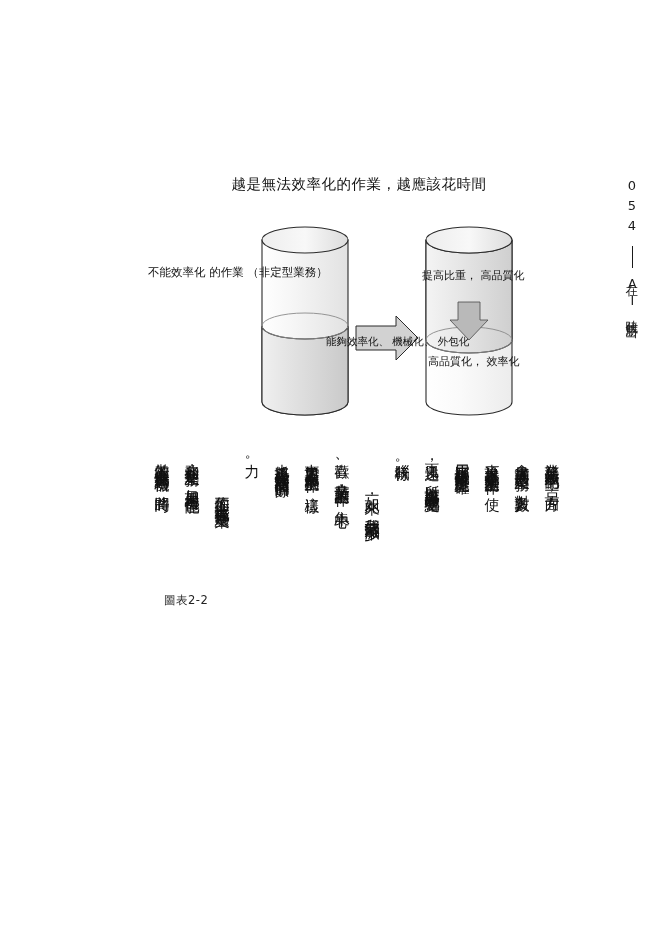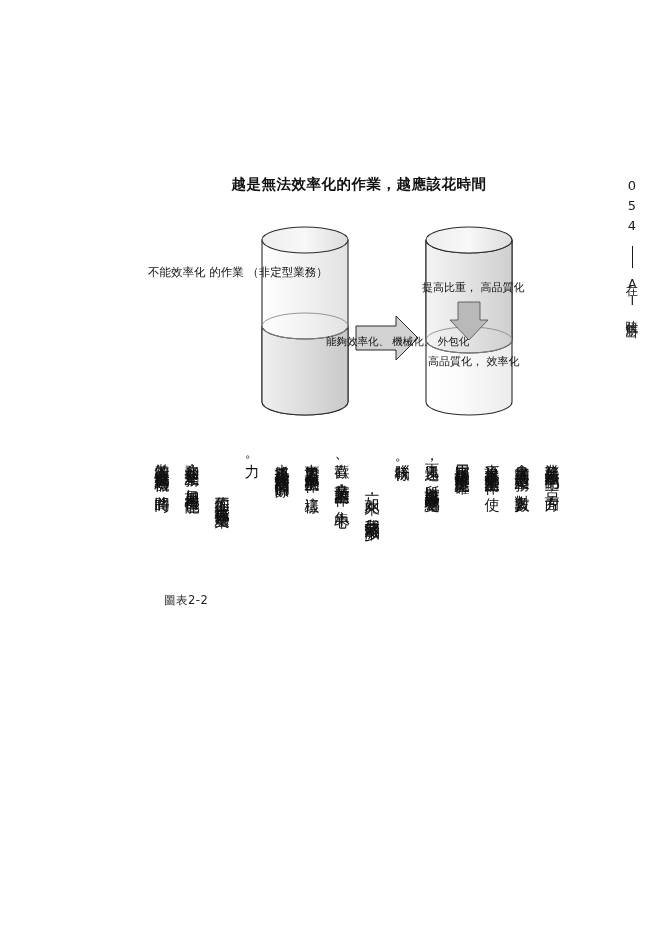--- a/index.html
+++ b/index.html
@@ -50,21 +50,21 @@
 
   
   .figure {
     position: absolute;
     left: 150px;
     top: 175px;
     width: 400px;
   }
   .fig-title {
     font-size: 14.5px;
-    font-weight: bold;
+    font-weight: normal;
     letter-spacing: 0.5px;
     color: #111;
     text-align: center;
     margin-left: 18px;
   }
   .fig-canvas {
     position: relative;
     width: 400px;
     height: 215px;
     margin-top: 22px;
@@ -104,21 +104,21 @@
 
   
   .rlbl {
     position: absolute;
     font-size: 11px;
     line-height: 1.5;
     color: #111;
     text-align: center;
     white-space: nowrap;
   }
-  .rlbl-top { left: 272px; top: 64px; }
+  .rlbl-top { left: 272px; top: 52px; }
   .rlbl-bot { left: 278px; top: 138px; }
 
   
   .body-text {
     position: absolute;
     top: 452px;
     left: 96px;
     width: 470px;
     height: 330px;
     display: flex;

